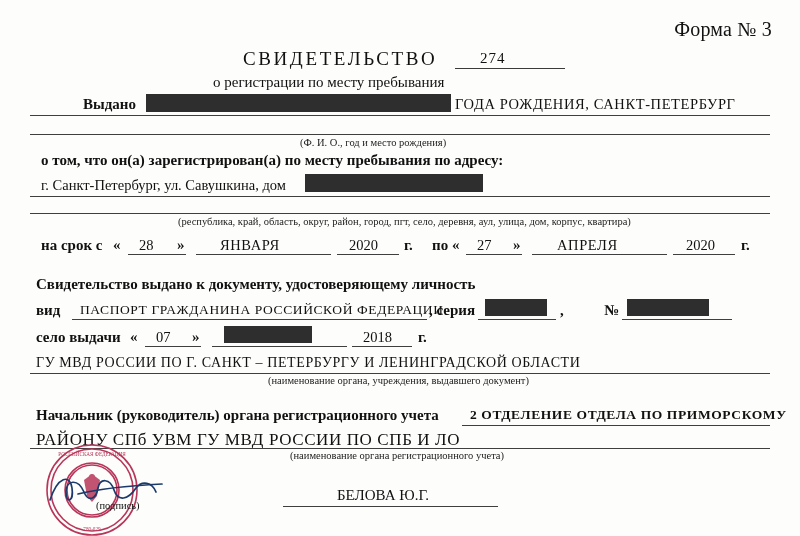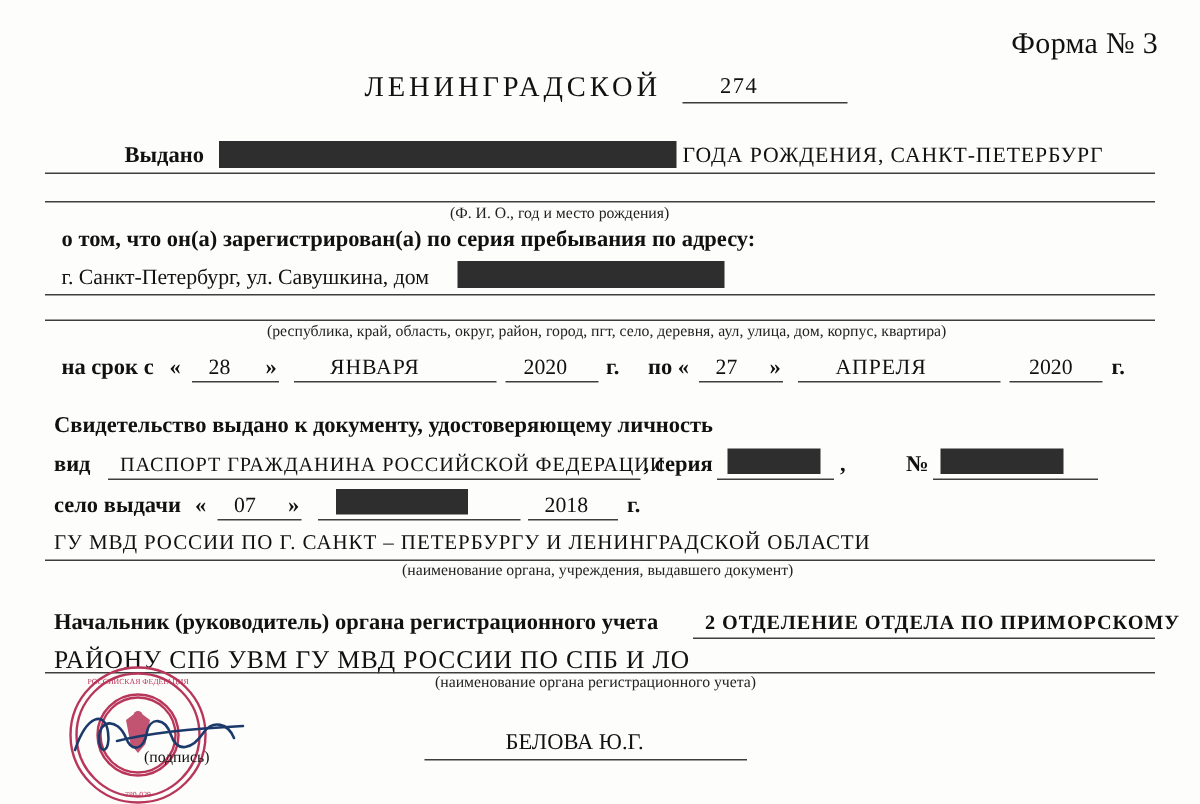--- a/index.html
+++ b/index.html
@@ -104,33 +104,34 @@
     font-size: 10.5px;
   }
 </style>
 </head>
 <body>
 
 <div id="page">
 
   <div class="form-no">Форма № 3</div>
 
-  <div class="title">ЛЕНИНГРАДСКОЙ</div>
+  <div class="title">СВИДЕТЕЛЬСТВО</div>
   <div class="title-num">274</div>
   <div class="title-num-rule"></div>
+  <div class="subtitle">о регистрации по месту пребывания</div>
 
   <div class="row-label" style="top:96px; left:83px;">Выдано</div>
   <div class="redact" style="top:94px; left:146px; width:305px; height:18px;"></div>
   <div class="filled caps" style="top:96px; left:455px;">ГОДА РОЖДЕНИЯ, САНКТ-ПЕТЕРБУРГ</div>
   <div class="rule" style="top:115px; left:30px; width:740px;"></div>
 
   <div class="rule" style="top:134px; left:30px; width:740px;"></div>
   <div class="hint" style="top:137px; left:300px; width:200px;">(Ф. И. О., год и место рождения)</div>
 
-  <div class="row-label" style="top:152px; left:41px;">о том, что он(а) зарегистрирован(а) по серия пребывания по адресу:</div>
+  <div class="row-label" style="top:152px; left:41px;">о том, что он(а) зарегистрирован(а) по месту пребывания по адресу:</div>
 
   <div class="filled" style="top:177px; left:41px;">г. Санкт-Петербург, ул. Савушкина, дом</div>
   <div class="redact" style="top:174px; left:305px; width:178px; height:18px;"></div>
   <div class="rule" style="top:196px; left:30px; width:740px;"></div>
   <div class="rule" style="top:213px; left:30px; width:740px;"></div>
   <div class="hint" style="top:216px; left:178px; width:444px;">(республика, край, область, округ, район, город, пгт, село, деревня, аул, улица, дом, корпус, квартира)</div>
 
   <div class="row-label" style="top:237px; left:41px;">на срок с</div>
   <div class="row-label" style="top:237px; left:113px;">«</div>
   <div class="filled" style="top:237px; left:139px;">28</div>

